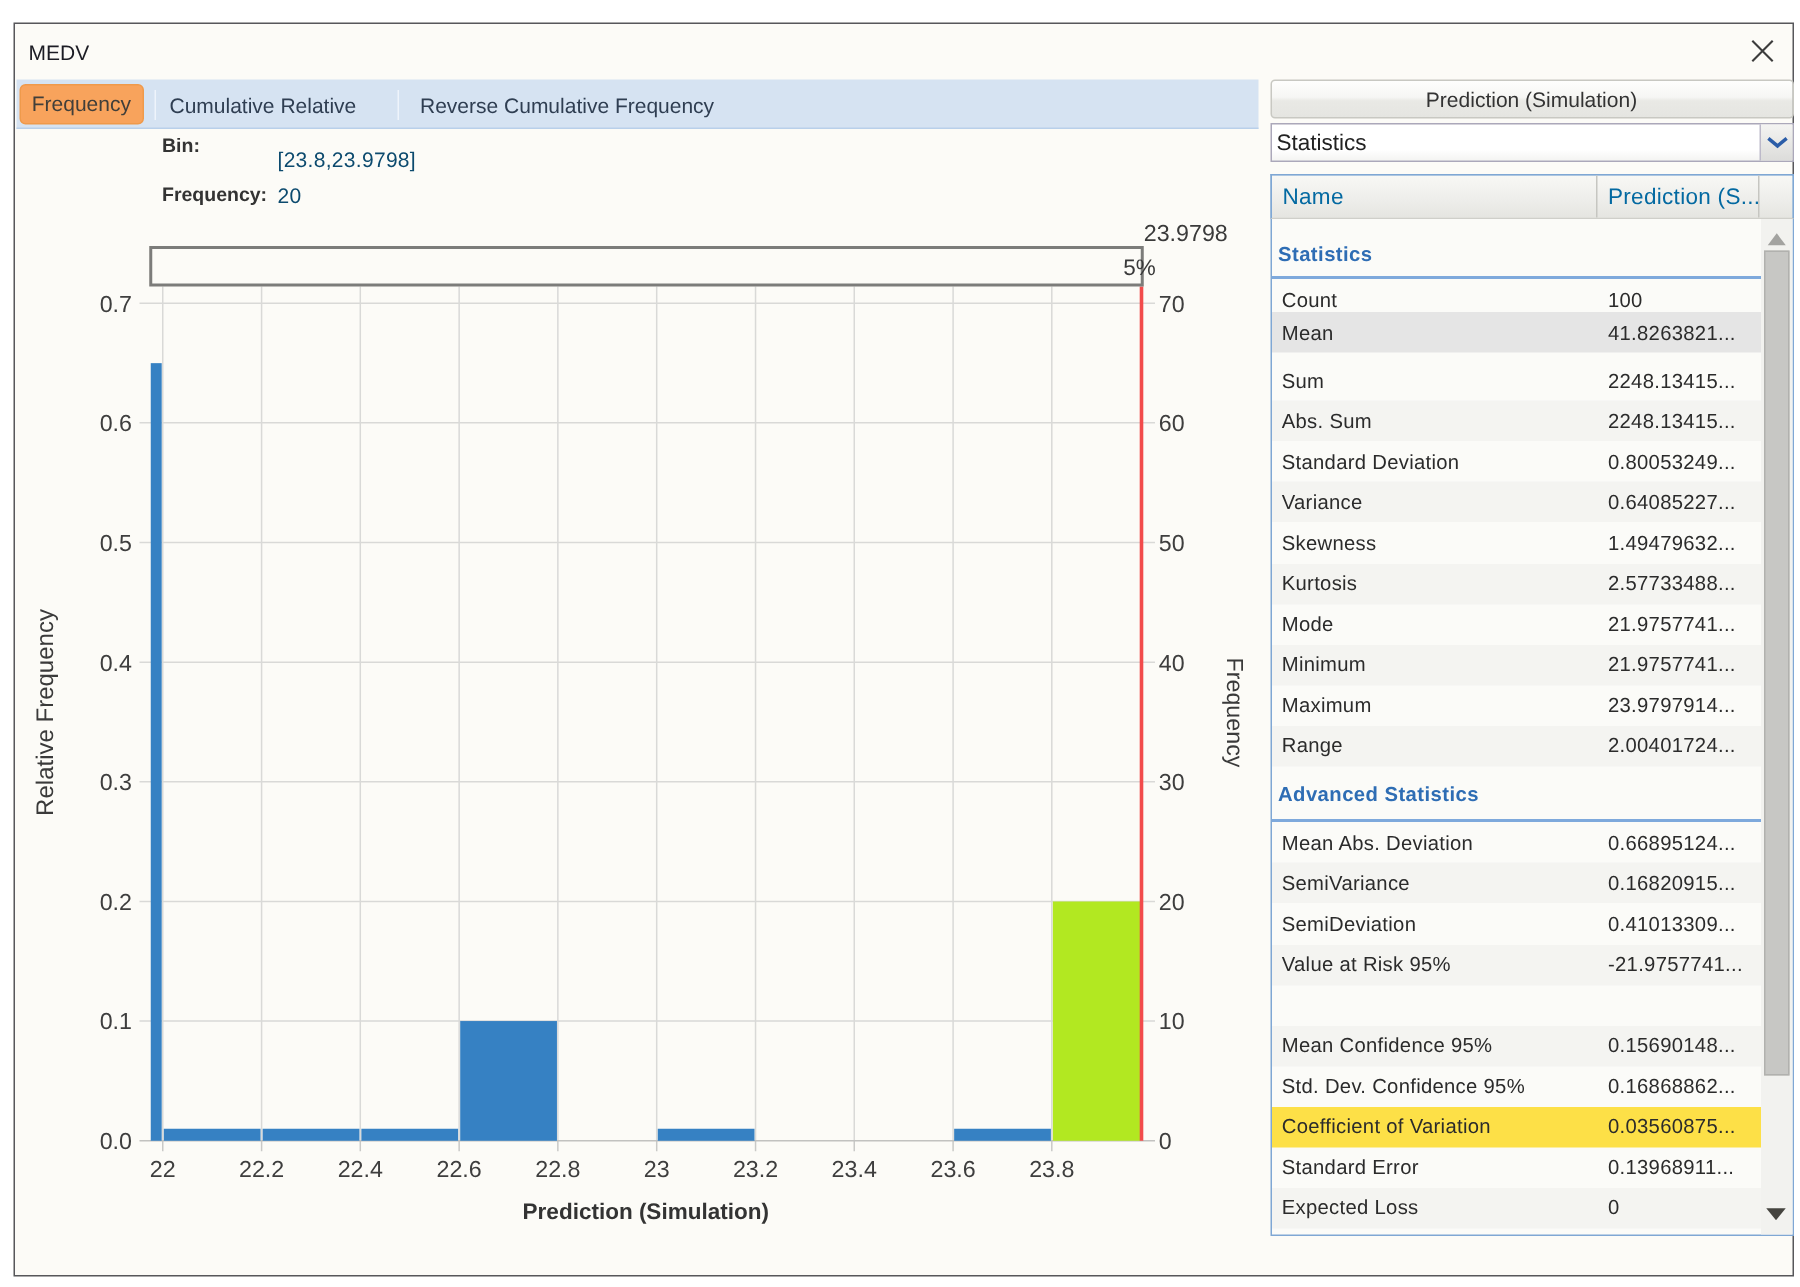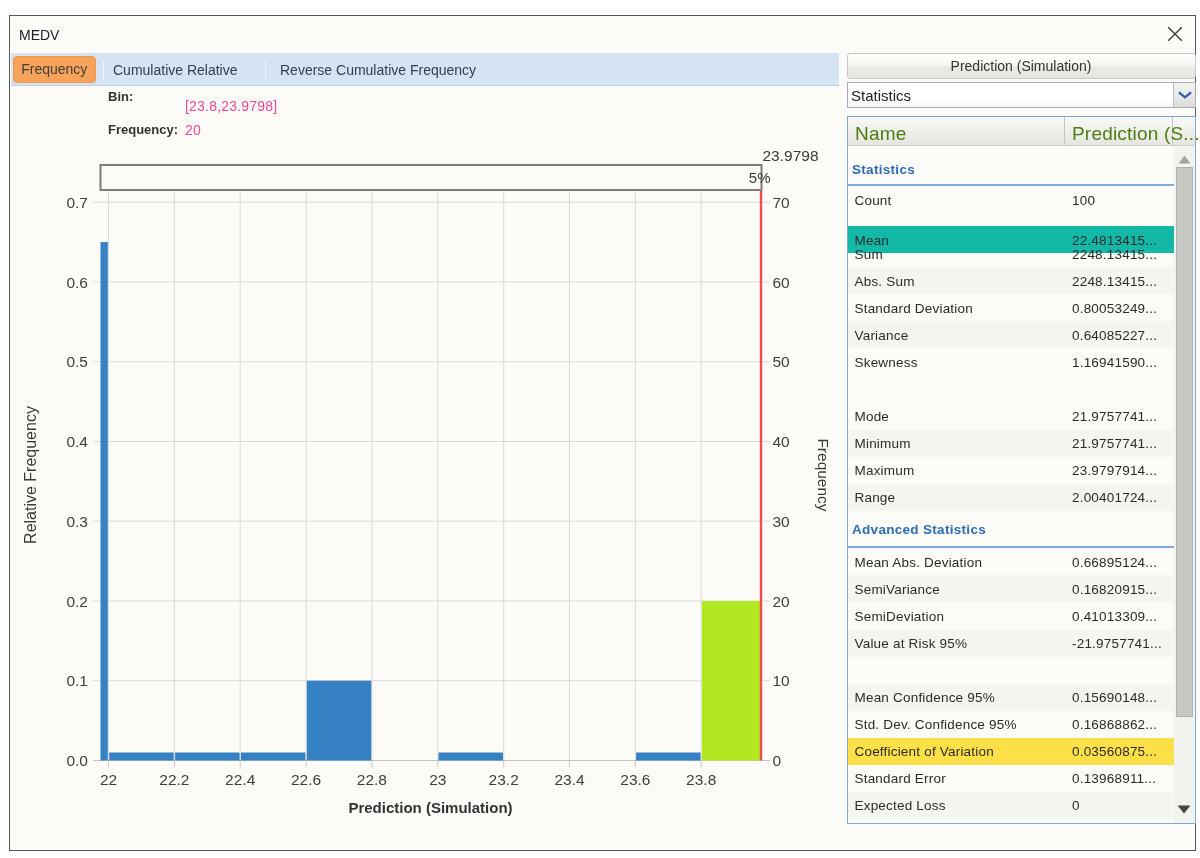--- a/index.html
+++ b/index.html
@@ -8,31 +8,31 @@
 .abs { position:absolute; }
 #win { left:9px; top:15px; width:1187px; height:836px; border:1.5px solid #57575b; background:#fcfbf7; }
 #title { left:19px; top:27px; font-size:14px; color:#1c1c24; }
 #closex { left:1166px; top:25px; width:18px; height:18px; }
 #tabbar { left:10.5px; top:53px; width:828.5px; height:32.5px; background:#d6e3f2; border-bottom:1px solid #b9d0ea; }
 #tab1 { left:13px; top:55.5px; width:82.5px; height:27.5px; background:#f8a35c; border:1px solid #ef9a4b; border-radius:4px; }
 #tab1 span { position:absolute; left:0; top:0; width:100%; height:100%; display:flex; align-items:center; justify-content:center; font-size:14px; color:#413f3a; }
 .tabtext { font-size:14px; color:#2f3e52; }
 .tabsep { width:1px; height:20px; background:#eef4fb; top:59.5px; }
 .infolbl { font-size:13px; font-weight:bold; color:#333; }
-.infoval { font-size:14px; letter-spacing:0.2px; color:#ec4899; }
+.infoval { font-size:14px; letter-spacing:0.2px; color:#0c4a6e; }
 #rpanel-btn { left:846.5px; top:53px; width:349px; height:26px; border:1px solid #c8c8c2; border-radius:3px;
   background:linear-gradient(180deg,#fefefd 0%,#f6f6f4 45%,#e9e9e5 55%,#e5e5e1 100%);
   display:flex; align-items:center; justify-content:center; font-size:14px; color:#333; }
 #dropdown { left:846.5px; top:82px; width:349px; height:26px; border:1px solid #aba8ba; background:linear-gradient(180deg,#ffffff 70%,#f4f4f2 100%); }
 #dropdown .lbl { position:absolute; left:3.5px; top:0; height:100%; display:flex; align-items:center; font-size:15px; color:#222; }
 #droparrow { position:absolute; right:0; top:0; width:22px; height:100%; border-left:1px solid #bcb9c9;
   background:linear-gradient(180deg,#f4f4f2 0%,#dcdcda 100%); }
 #table { left:846.5px; top:115.5px; width:349px; height:708px; border:1px solid #7fa7d4; background:#fbfbf8; }
 #thead { left:846.5px; top:115.5px; width:349px; height:30px; background:linear-gradient(180deg,#f8f8f5 0%,#ededea 60%,#e5e5e1 100%); border:1px solid #7fa7d4; border-bottom:1px solid #cfcfca; }
-.theadtext { font-size:19px; letter-spacing:0.2px; color:#4d7c0f; }
+.theadtext { font-size:15px; letter-spacing:0.2px; color:#0369a1; }
 .hdivider { width:1px; background:#c6c6c1; top:116.5px; height:28px; }
 .row { position:absolute; left:847.5px; width:326.0px; }
 .rn { position:absolute; left:7px; top:50%; transform:translateY(-50%); font-size:13.5px; letter-spacing:0.2px; color:#2b2b2b; white-space:nowrap; }
 .rv { position:absolute; left:224.5px; top:50%; transform:translateY(-50%); font-size:13.5px; letter-spacing:0.2px; color:#2b2b2b; white-space:nowrap; }
 .sechdr { position:absolute; left:852px; font-size:13.5px; letter-spacing:0.3px; font-weight:bold; color:#2e6db4; }
 .secline { position:absolute; left:847.5px; width:326px; height:2px; background:#7ea9dc; }
 #sbar { left:1173.5px; top:146px; width:21.5px; height:677px; background:#f2f2ef; }
 #sthumb { left:1175.5px; top:167px; width:17.5px; height:550px; background:#c7c7c4; border:1px solid #b1b1ae; }
 </style>
 </head>
@@ -144,43 +144,47 @@
   <div class="abs hdivider" style="left:1171.5px"></div>
   <div class="abs theadtext" style="left:855px; top:123px">Name</div>
   <div class="abs theadtext" style="left:1072px; top:123px">Prediction (S...</div>
 
   <div class="sechdr" style="top:161.5px">Statistics</div>
   <div class="secline" style="top:184px"></div>
 <div class="row" style="top:186.0px;height:27.07px;background:transparent">
       <span class="rn">Count</span>
       <span class="rv">100</span>
     </div>
-<div class="row" style="top:226px;height:27.07px;background:#14b8a6">
+<div class="row" style="top:208px;height:27.07px;background:#e5e5e5">
       <span class="rn">Mean</span>
-      <span class="rv">22.4813415...</span>
+      <span class="rv">41.8263821...</span>
     </div>
 <div class="row" style="top:240.1px;height:27.07px;background:transparent">
       <span class="rn">Sum</span>
       <span class="rv">2248.13415...</span>
     </div>
 <div class="row" style="top:267.2px;height:27.07px;background:#f4f4f1">
       <span class="rn">Abs. Sum</span>
       <span class="rv">2248.13415...</span>
     </div>
 <div class="row" style="top:294.3px;height:27.07px;background:transparent">
       <span class="rn">Standard Deviation</span>
       <span class="rv">0.80053249...</span>
     </div>
 <div class="row" style="top:321.4px;height:27.07px;background:#f4f4f1">
       <span class="rn">Variance</span>
       <span class="rv">0.64085227...</span>
     </div>
 <div class="row" style="top:348.4px;height:27.07px;background:transparent">
       <span class="rn">Skewness</span>
-      <span class="rv">1.16941590...</span>
+      <span class="rv">1.49479632...</span>
+    </div>
+<div class="row" style="top:375.5px;height:27.07px;background:#f4f4f1">
+      <span class="rn">Kurtosis</span>
+      <span class="rv">2.57733488...</span>
     </div>
 <div class="row" style="top:402.6px;height:27.07px;background:transparent">
       <span class="rn">Mode</span>
       <span class="rv">21.9757741...</span>
     </div>
 <div class="row" style="top:429.6px;height:27.07px;background:#f4f4f1">
       <span class="rn">Minimum</span>
       <span class="rv">21.9757741...</span>
     </div>
 <div class="row" style="top:456.7px;height:27.07px;background:transparent">

